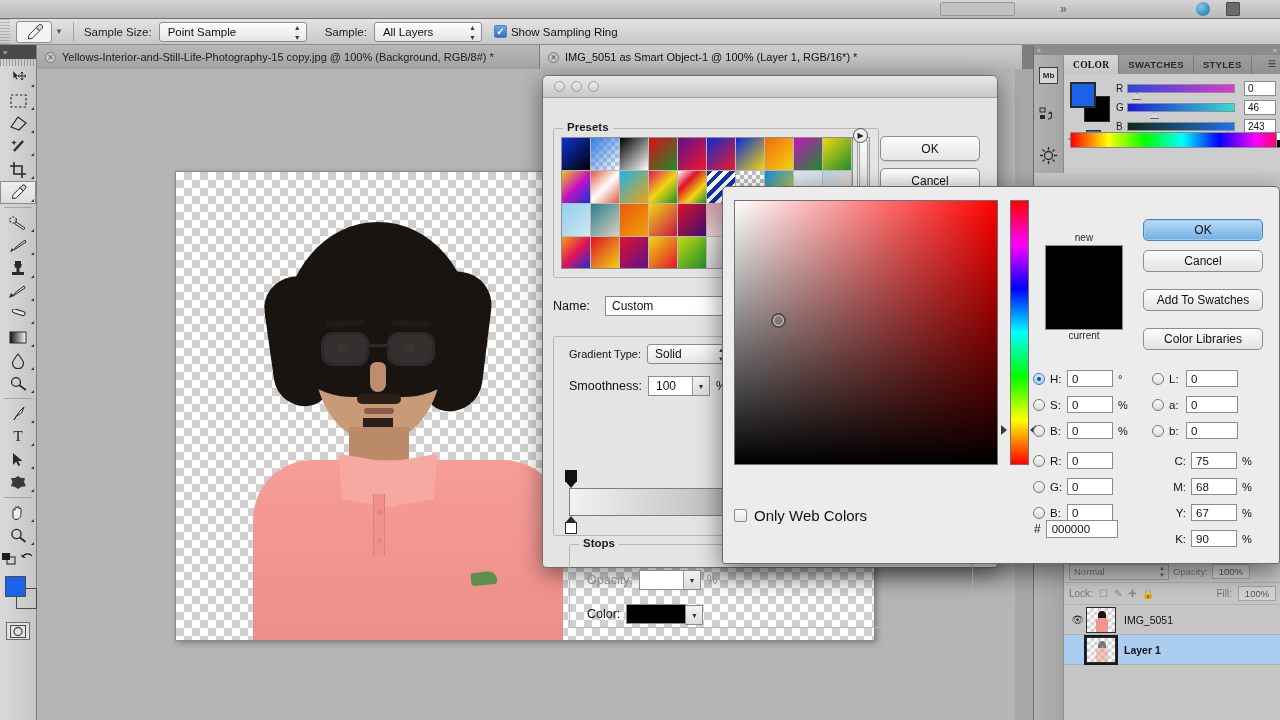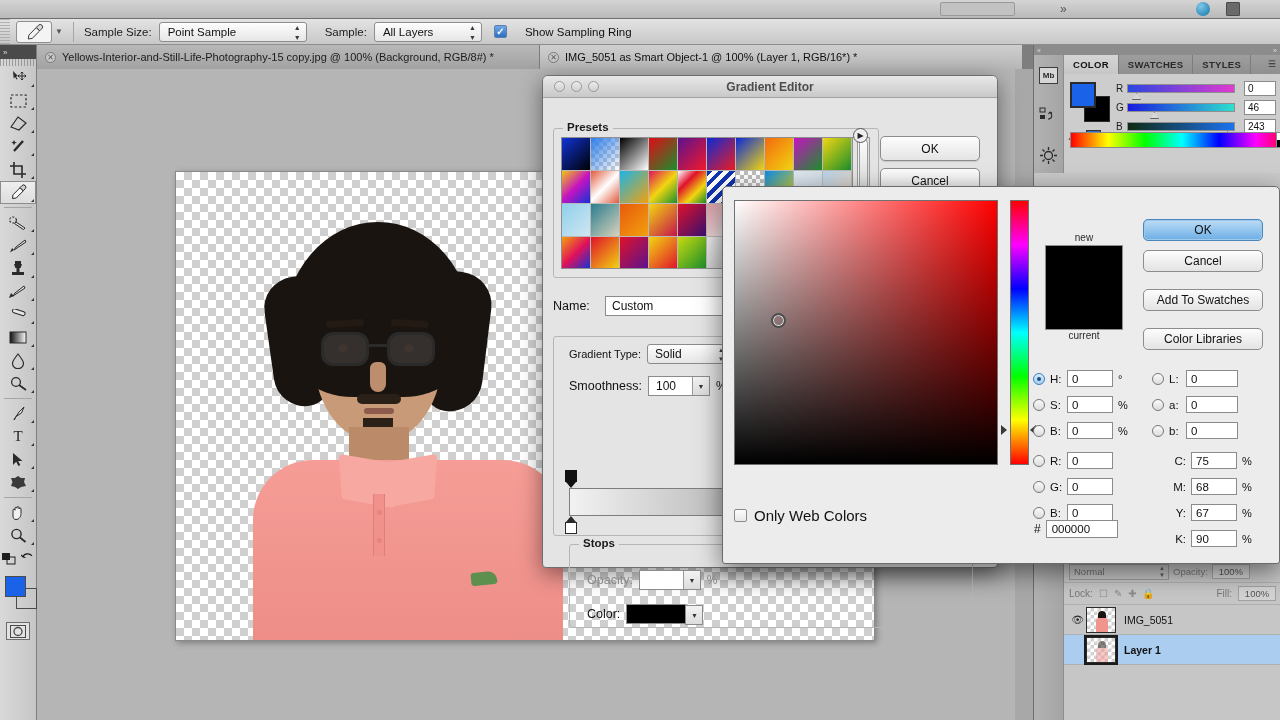--- a/index.html
+++ b/index.html
@@ -60,21 +60,21 @@
     display:flex;flex-direction:column;justify-content:space-between;align-items:center;
     font-size:7px;color:#3b3b3b;line-height:6px;
   }
   .ob-check{ display:flex;align-items:center; margin-left:12px; }
   .cbox{
     width:13px;height:13px;border:1px solid #5d7fa8;border-radius:2px;
     background:linear-gradient(#6ea8e6,#2d6fc4);
     display:flex;align-items:center;justify-content:center;
     color:#fff;font-size:10px;font-weight:bold;line-height:13px;
   }
-  .ob-check span.lbl{ margin-left:18px; font-size:11.5px; }
+  .ob-check span.lbl{ margin-left:4px; font-size:11.5px; }
 
   
   .tabbar{
     position:absolute; left:0; top:45px; width:1280px; height:24px;
     background:#8f8f8f; border-bottom:1px solid #666;
   }
   .tab{
     position:absolute; top:0; height:24px; display:flex; align-items:center;
     padding:0 12px 0 8px; font-size:11px; color:#111;
     background:linear-gradient(#cfcfcf,#b6b6b6);
@@ -186,21 +186,21 @@
      border-right:1px solid #8d8d8d; }
   .dock-ico{ height:40px; display:flex;align-items:center;justify-content:center; }
   .dock-ico .box{ width:19px;height:17px;border:1px solid #3e3e3e;background:#d6d6d6;
      font-size:8px;display:flex;align-items:center;justify-content:center;font-weight:bold;color:#2a2a2a;}
   .colorpanel{ flex:1; background:#cdcdcd; }
   .cp-tabs{ height:19px; display:flex; align-items:stretch;
      background:linear-gradient(#9e9e9e,#8f8f8f); position:relative;}
   .cp-tab{ padding:0 9px; display:flex;align-items:center; font-size:9.5px;
      font-weight:bold; letter-spacing:.3px; color:#2b2b2b;
      border-right:1px solid #7d7d7d; }
-  .cp-tab.active{ background:linear-gradient(#d6d6d6,#c6c6c6); color:#111;}
+  .cp-tab.active{ background:linear-gradient(#d6d6d6,#c6c6c6); color:#111;font-family:Liberation Serif, serif;}
   .cp-menu{ position:absolute; right:4px; top:4px; font-size:9px;color:#2b2b2b;}
   .cp-body{ padding:5px 6px 0 6px; position:relative; height:78px;}
   .cp-sw{ position:absolute; left:6px; top:8px; width:26px;height:26px;
      border:2px solid #2a2a2a; background:#1a62e8; }
   .cp-sw2{ position:absolute; left:20px; top:22px; width:26px;height:26px;
      border:1px solid #2a2a2a; background:#000; }
   .cp-warn{ position:absolute; left:4px; top:56px; font-size:11px;color:#333;}
   .cp-warnsw{ position:absolute; left:22px; top:56px; width:15px;height:14px;
      border:1px solid #333; background:#2a6fc6;}
   .slider-row{ position:absolute; display:flex;align-items:center; left:52px; width:180px; height:17px;}
@@ -770,21 +770,20 @@
     </div>
   </div>
 
   <div class="ge">
     <div class="ge-title">
       <span class="wdots">
         <span class="wdot"></span>
         <span class="wdot"></span>
         <span class="wdot"></span>
       </span>
-      <span class="tt">Gradient Editor</span>
     </div>
     <div class="ge-body">
 
       <div class="grp presets-box">
         <span class="grp-title">Presets</span>
         <div class="pst-area">
           <div class="pst" style="background:linear-gradient(135deg,#1033d8,#000)"></div>
           <div class="pst" style="background:linear-gradient(135deg,#2f7fe8,rgba(255,255,255,0)),repeating-conic-gradient(#cfcfcf 0 25%,#fff 0 50%) 0/8px 8px"></div>
           <div class="pst" style="background:linear-gradient(135deg,#000,#fff)"></div>
           <div class="pst" style="background:linear-gradient(135deg,#e00b16,#1a8f2b)"></div>

